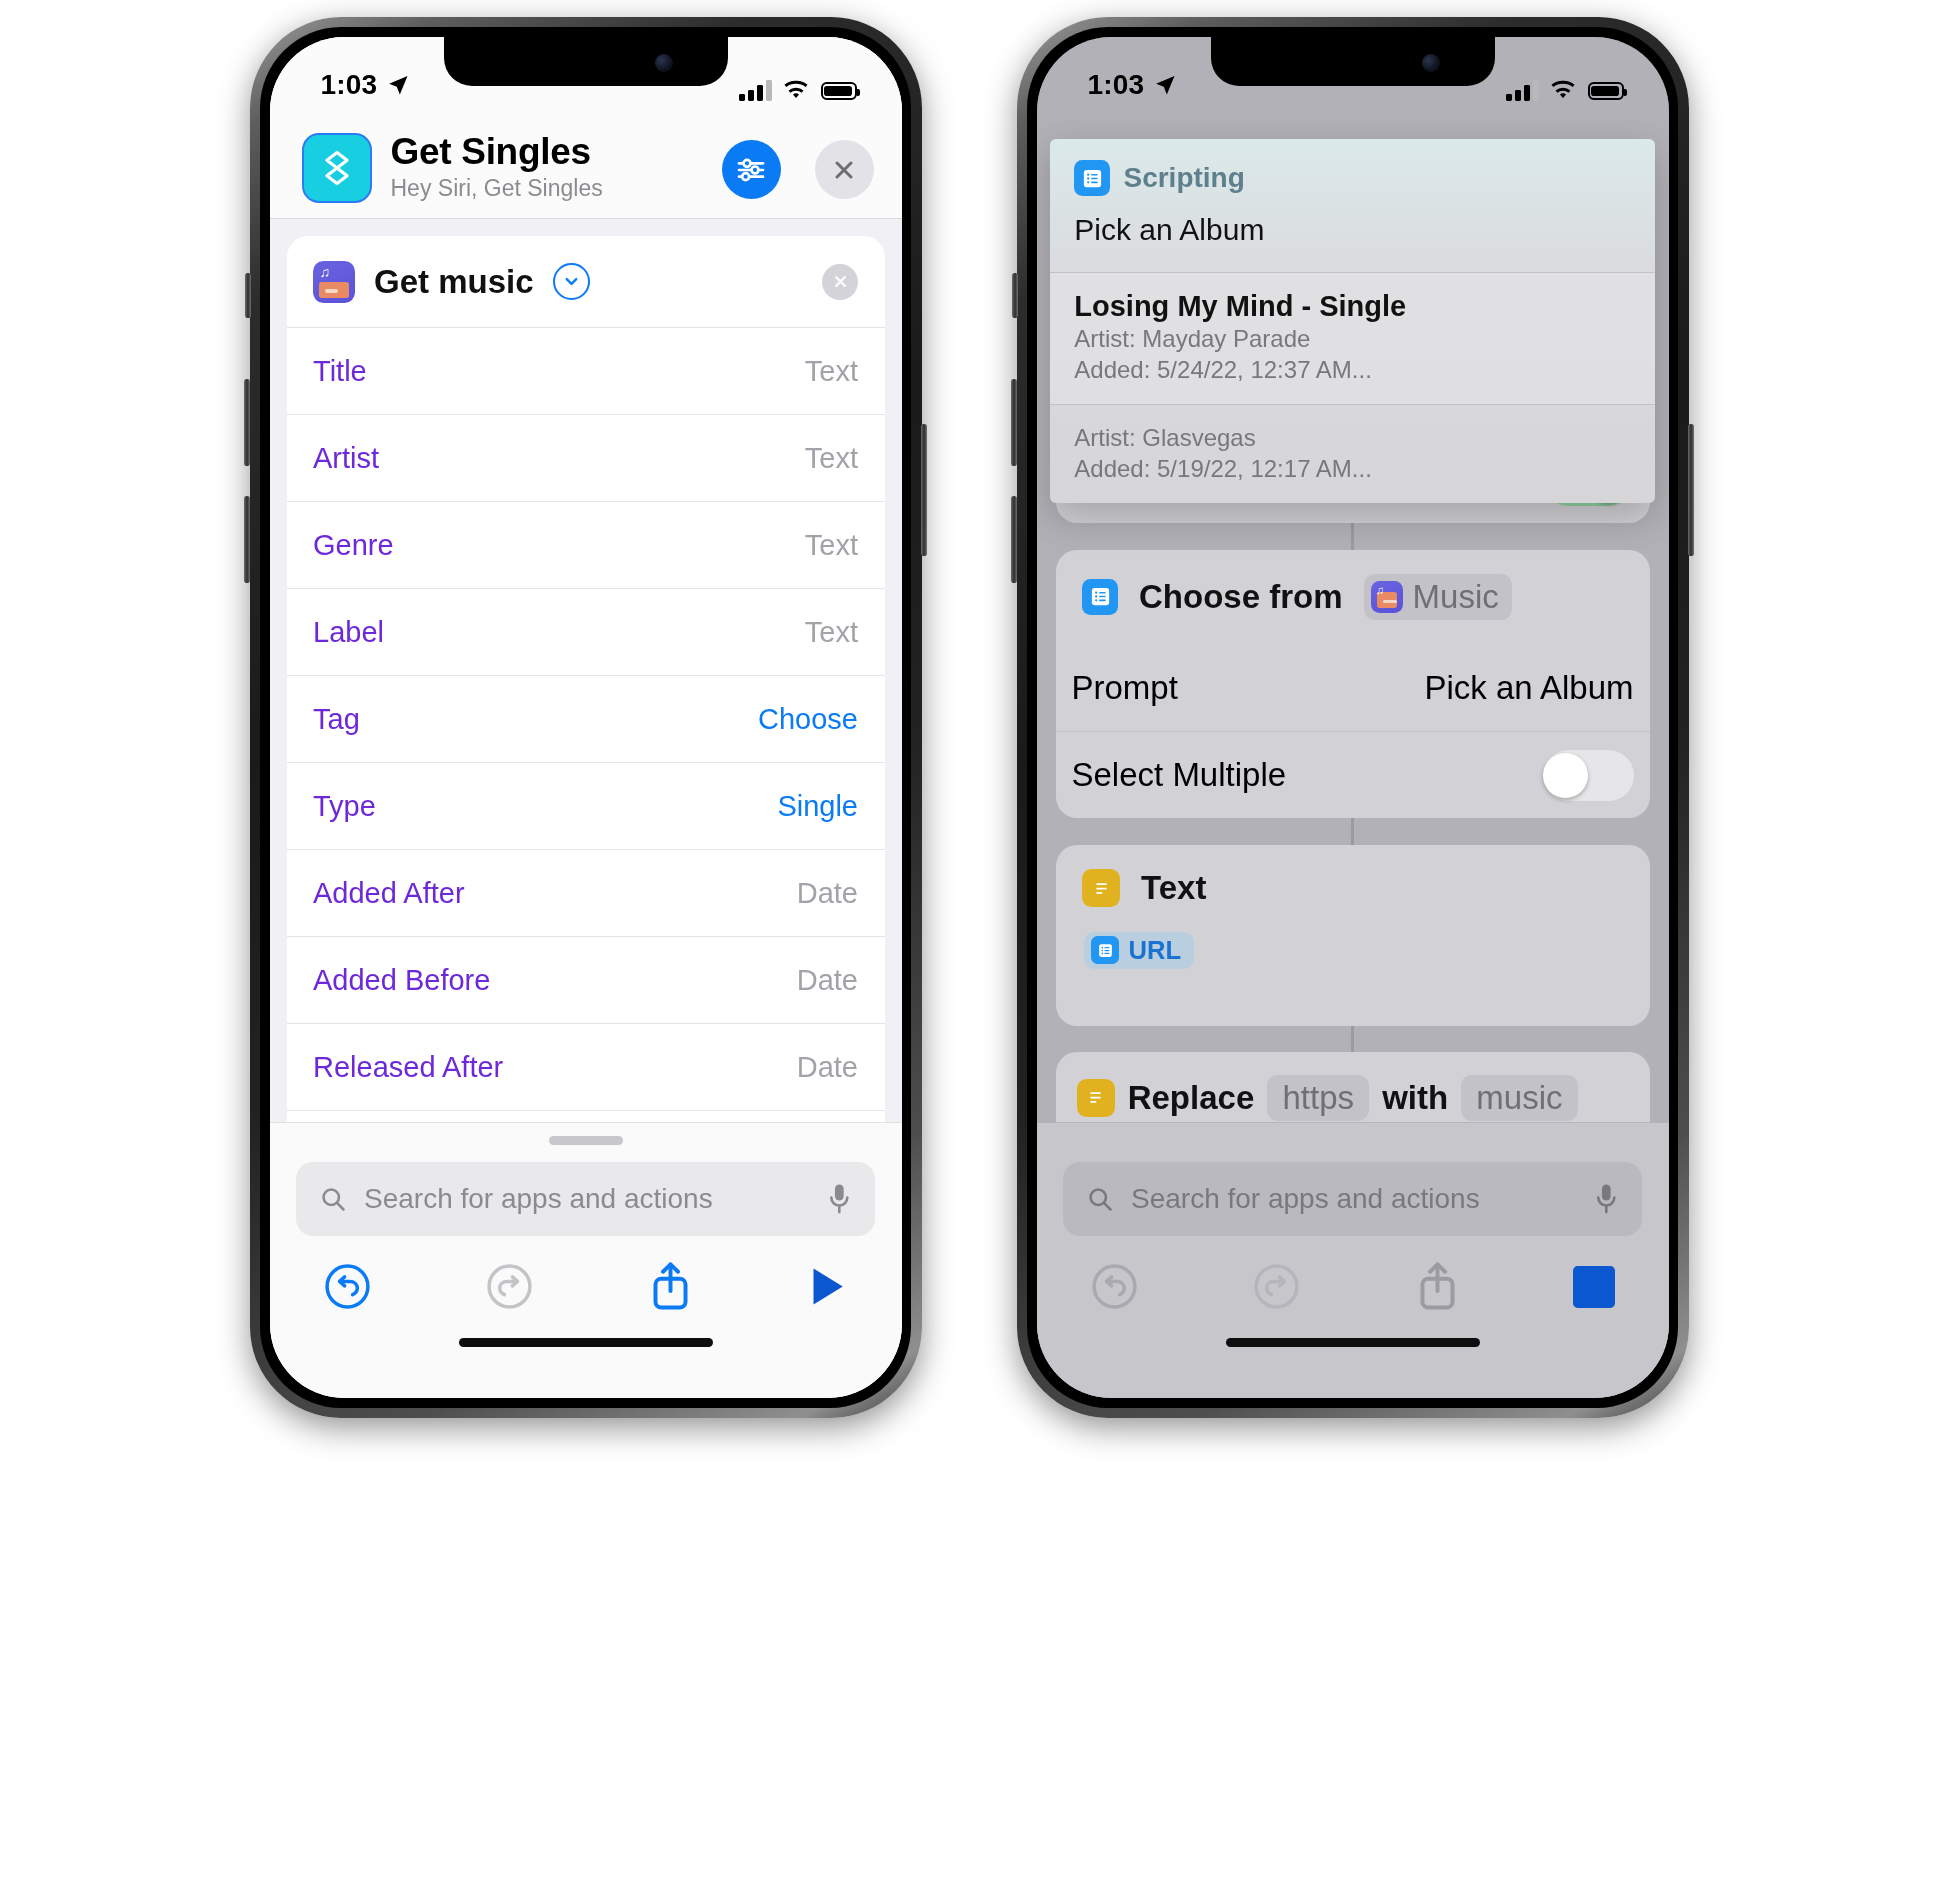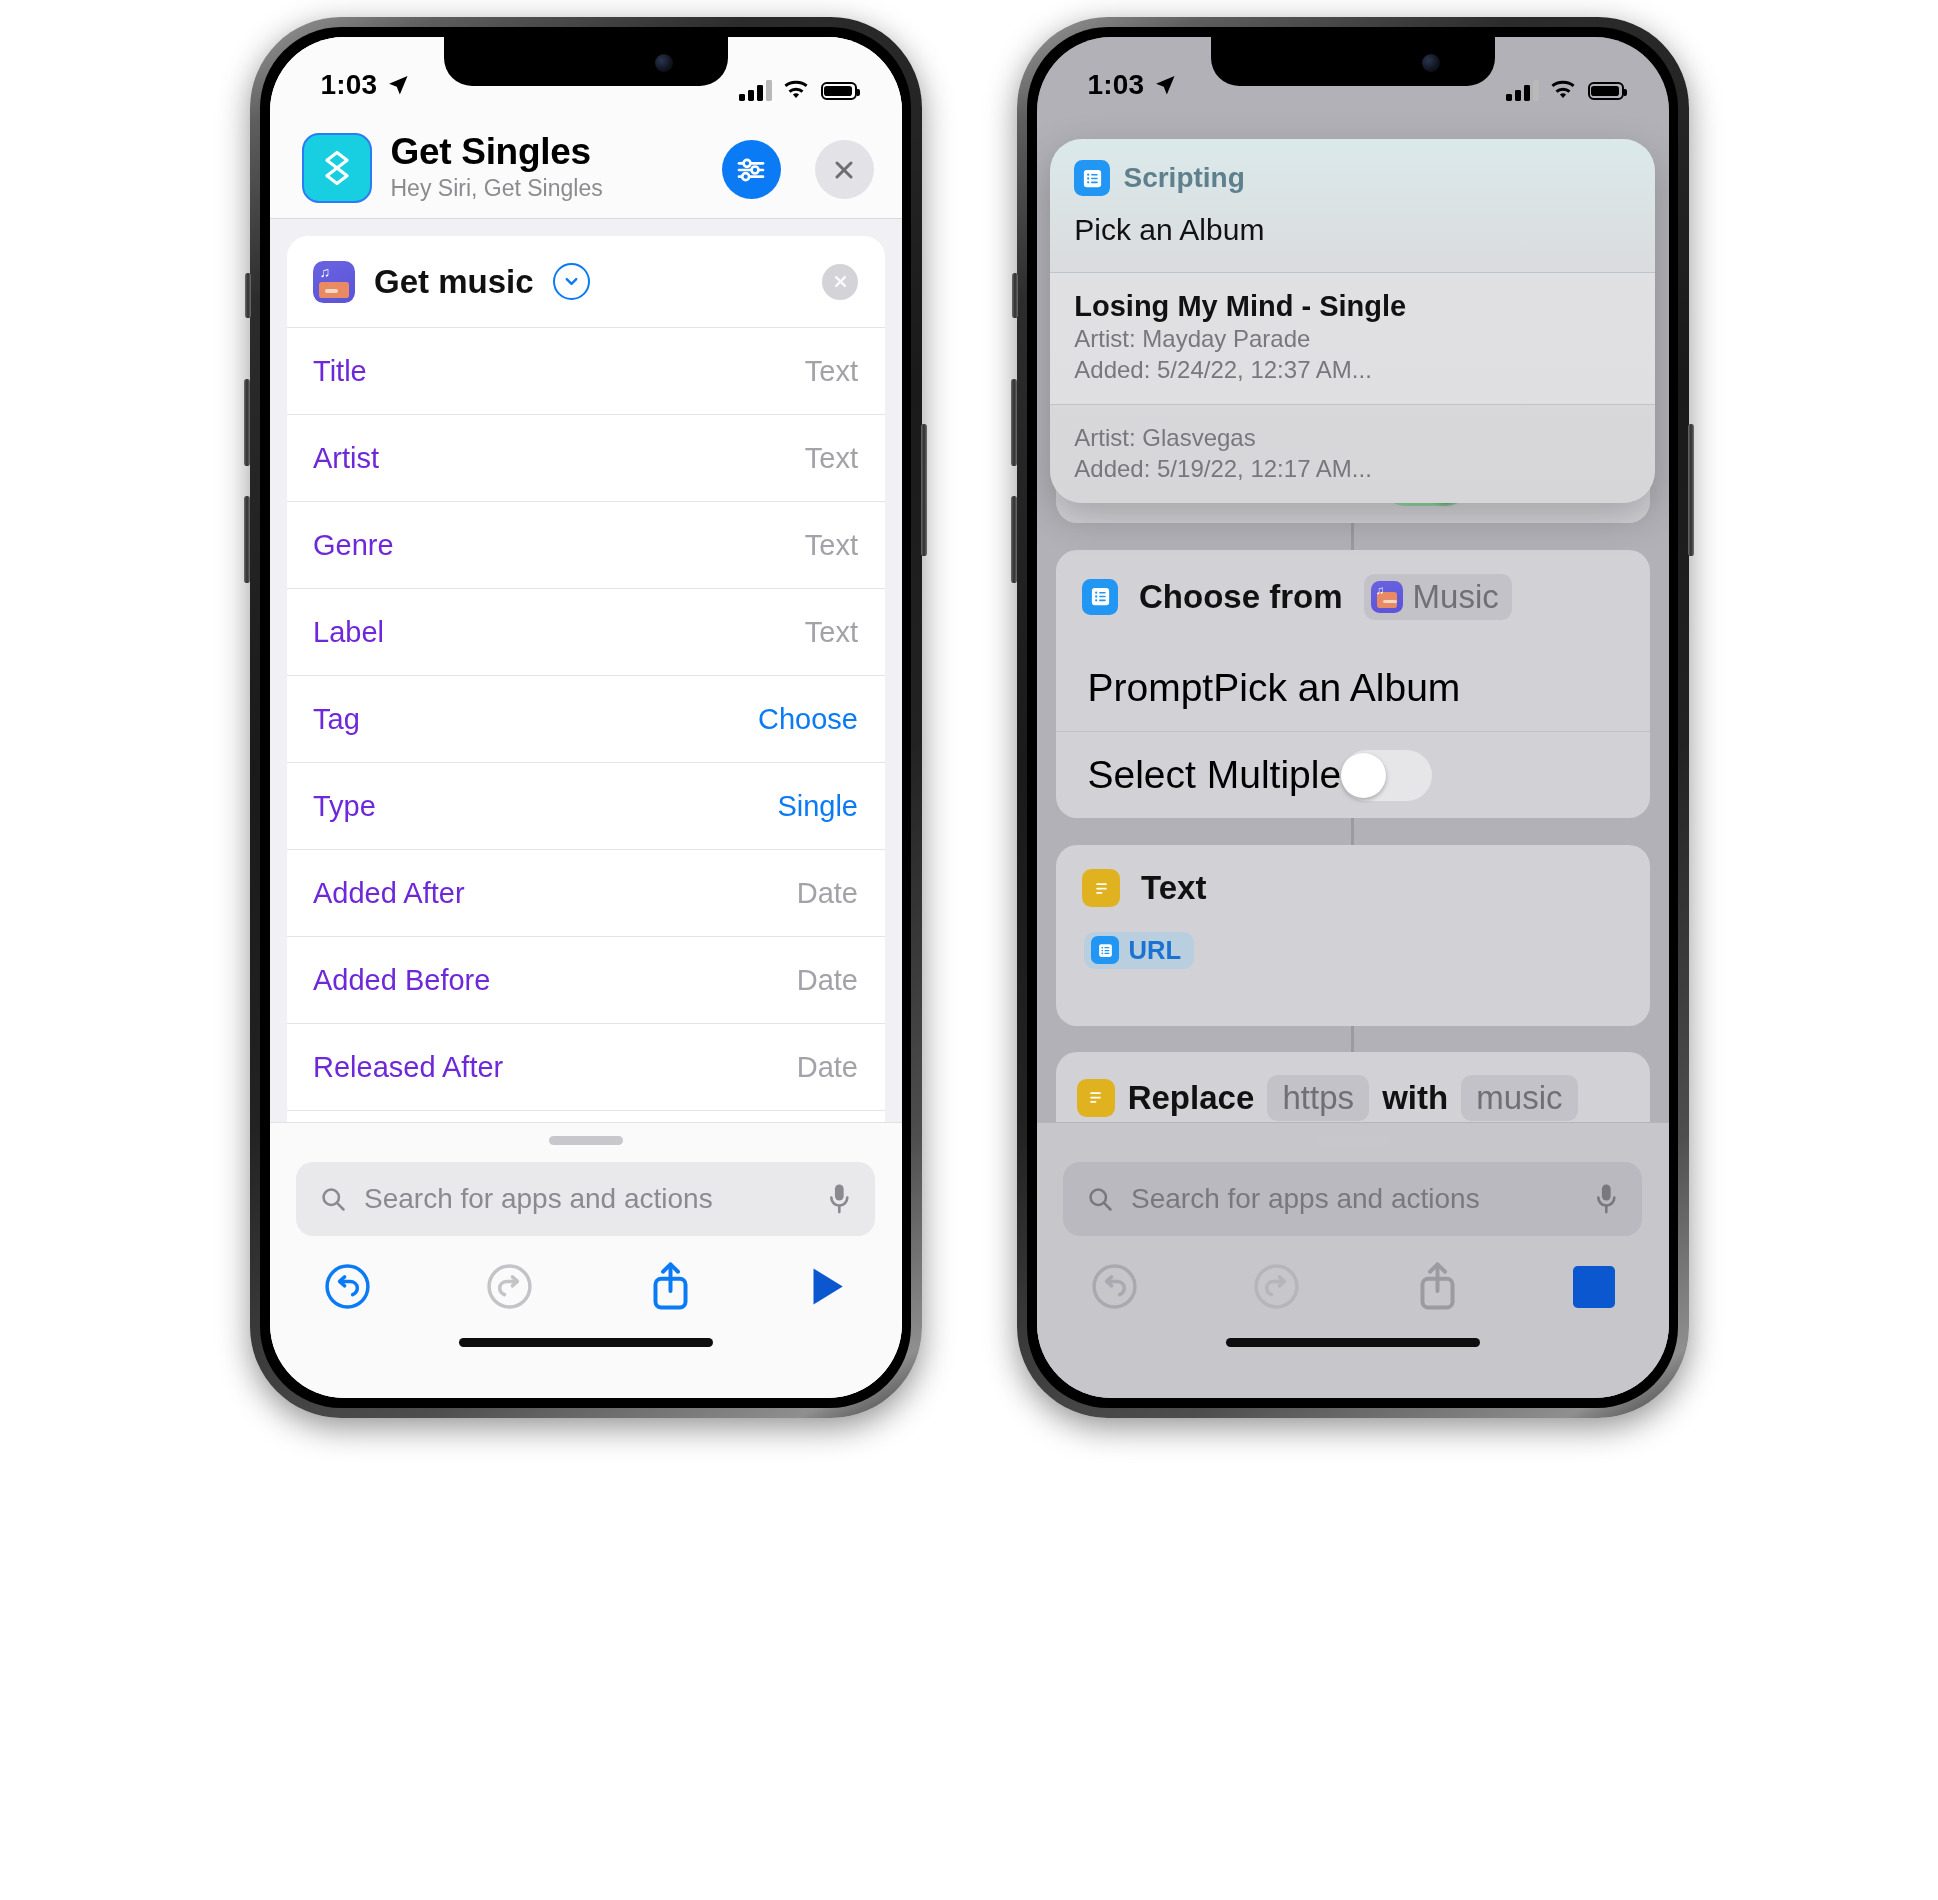--- a/index.html
+++ b/index.html
@@ -114,37 +114,37 @@
   }
   .search-ph { font-size:28px; color:#8a8a8f; flex:1 1 auto; }
   .toolbar { display:flex; align-items:center; justify-content:space-between; padding:24.6px 53px 0 53px; }
   .home-ind { width:254px; height:9.5px; border-radius:5.7px; background:#0e0e0e; margin:24.6px auto 0 auto; }
 
   
   .r-screen { background:#c9c9ce; }
   .r-dim { position:absolute; inset:0; background:rgba(150,150,158,.48); z-index:5; }
   .dialog {
     position:absolute; z-index:30; left:13.2px; right:13.2px; top:102px;
-    border-radius:32px; overflow:hidden;
+    border-radius:6px; overflow:hidden;
     background:linear-gradient(180deg,#dbe9ea 0%,#dadadd 40%,#d6d6d9 100%);
     box-shadow:0 13.2px 38px rgba(0,0,0,.22);
   }
   .dlg-head { padding:21px 24.6px 5.7px 24.6px; display:flex; align-items:center; gap:13.2px; }
   .scripting-icon { width:36px;height:36px;border-radius:8.5px;background:#2196f3;display:flex;align-items:center;justify-content:center;flex:0 0 auto;}
   .dlg-app { font-size:28px; color:#5e7f8c; font-weight:600; }
   .dlg-prompt { font-size:30px; color:#111; padding:11.4px 24.6px 24.6px 24.6px; }
   .dlg-item { padding:17px 24.6px 19px 24.6px; border-top:1.2px solid #c3c3c7; }
   .dlg-item.sel { background:rgba(255,255,255,.18); }
   .dlg-title { font-size:29px; font-weight:700; color:#111; }
   .dlg-meta { font-size:24px; color:#77777d; margin-top:1px; line-height:1.25; }
 
   .r-body { position:absolute; top:0; left:0; right:0; bottom:276px; overflow:hidden; z-index:6; }
   .gcard { margin:0 19px 0 19px; background:#d2d2d6; border-radius:21px; overflow:hidden; }
   .connector { width:2.8px; height:26.5px; background:#9a9aa0; margin:0 auto; }
-  .grow { display:flex; align-items:center; justify-content:flex-start; padding:0 32px; height:87px; font-size:39px; }
+  .grow { display:flex; align-items:center; justify-content:space-between; padding:0 16px; height:87px; font-size:33px; }
   .grow + .grow { border-top:1.2px solid #c0c0c5; }
   .ghead { display:flex; align-items:center; gap:21px; padding:24.6px 26.5px; font-size:33px; font-weight:600; color:#111; }
   .token {
     display:inline-flex; align-items:center; gap:9.5px; background:#c2c2c8;
     border-radius:10.4px; padding:3.8px 13.2px 3.8px 7.6px; color:#6f6f75; font-weight:400;
   }
   .token.plain { padding:3.8px 15px; }
   .token.blue { background:#b9cede; color:#1a73d0; }
   .text-icon { width:38px;height:38px;border-radius:9.5px;background:#e0b21f;display:flex;align-items:center;justify-content:center;flex:0 0 auto;}
   .replace-line { display:flex; align-items:center; flex-wrap:wrap; gap:13.2px; padding:23px 21px; font-size:33px; font-weight:600; color:#111; }

